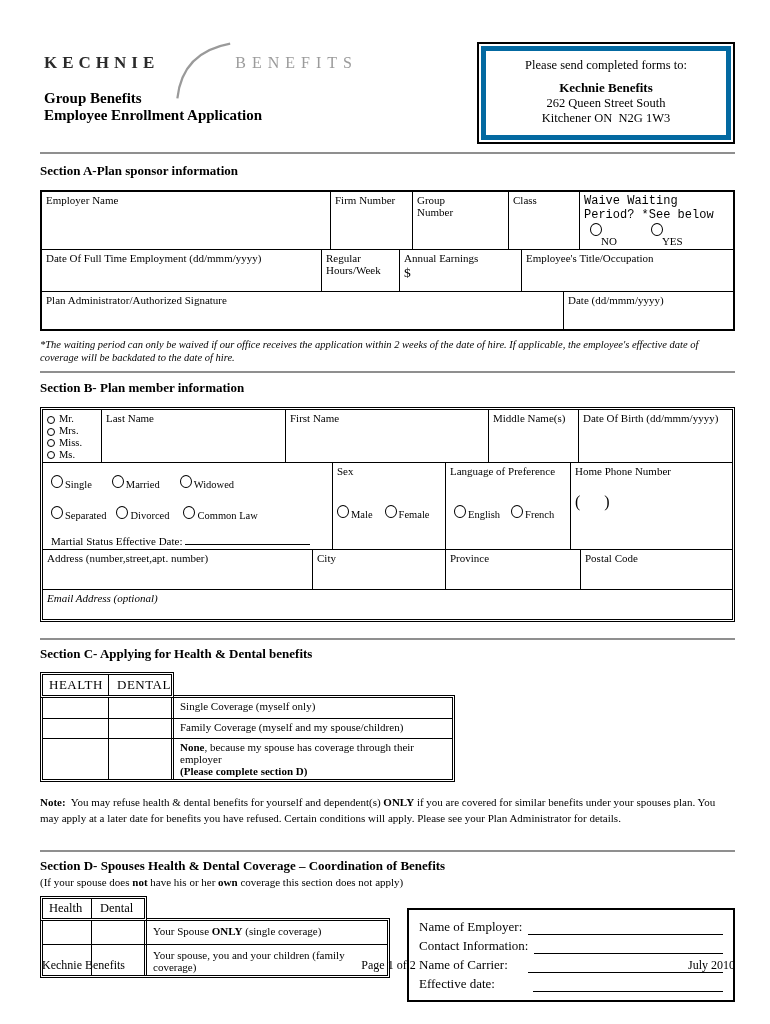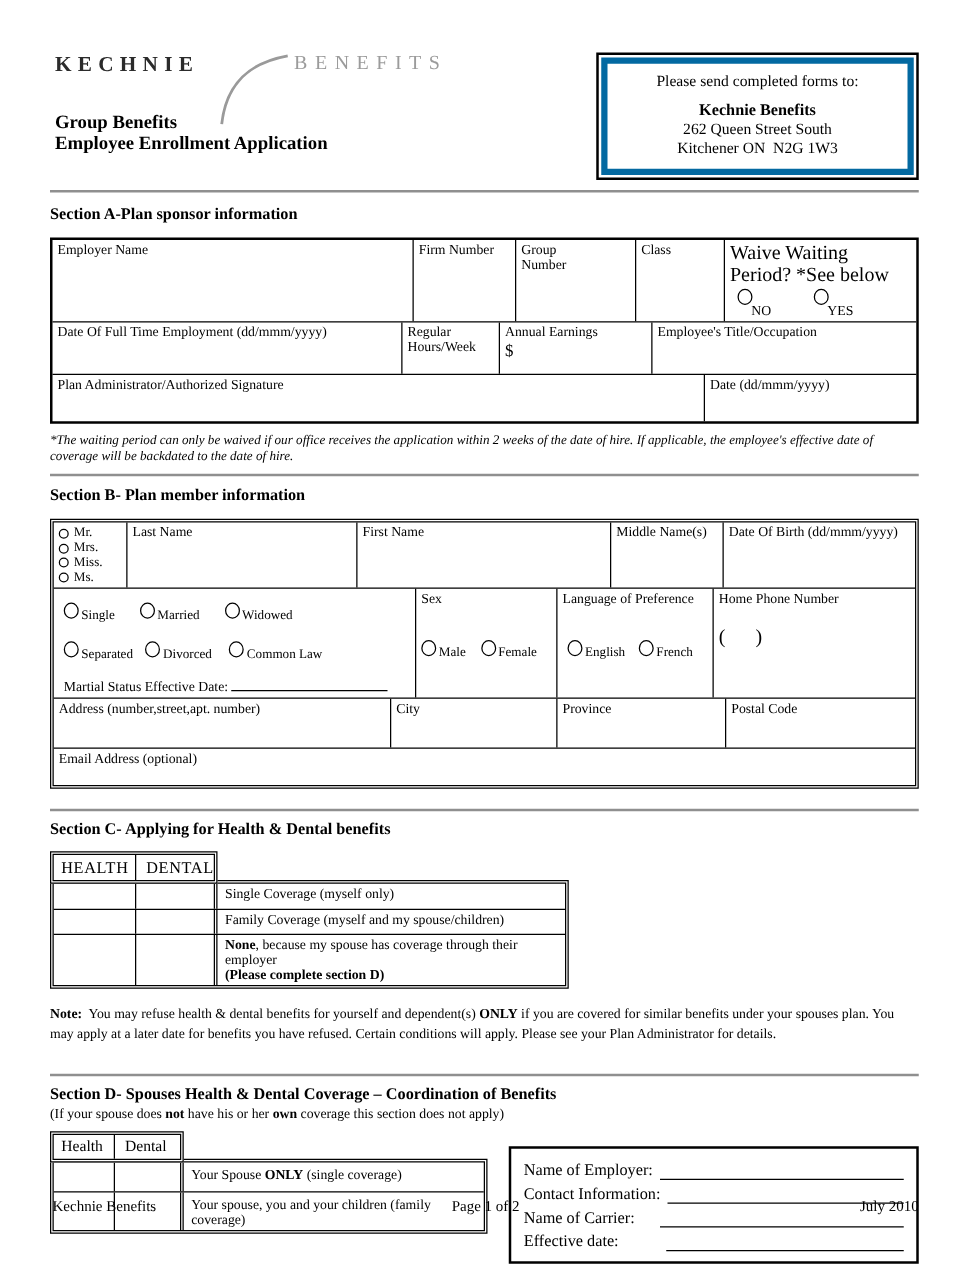--- a/index.html
+++ b/index.html
@@ -6,21 +6,21 @@
   html,body { background:#fff; }
   .page {
     position:relative; width:770px; height:1024px; margin:0 auto;
     background:#fff; color:#000; overflow:hidden;
     font-family:"Liberation Serif","DejaVu Serif",serif;
   }
   .content { position:absolute; left:40px; right:35px; top:0; }
 
   
   .hdr { display:flex; justify-content:space-between; margin-top:42px; }
-  .logo { display:flex; align-items:flex-start; height:42px; margin-left:4px;font-family:Liberation Serif, serif; }
+  .logo { display:flex; align-items:center; height:42px; margin-left:4px;font-family:Liberation Serif, serif; }
   .logo-k { font-size:17px; letter-spacing:5px; color:#2b2b2b; font-weight:600; }
   .logo-b { font-size:16px; letter-spacing:6px; color:#9b9b9b; }
   .swoosh { width:66px; height:60px; margin:0 2px -16px 8px; }
   .titles { margin-top:6px; margin-left:4px; }
   .titles div { font-size:15px; font-weight:bold; line-height:1.15; }
   .send-box { width:258px; border:2px solid #000; padding:2px; align-self:flex-start; }
   .send-inner { border:5px solid #0369a1; text-align:center; padding:7px 4px 9px; }
   .send-inner .l1 { font-size:12.5px; margin-bottom:7px; }
   .send-inner .l2 { font-size:13px; font-weight:bold; }
   .send-inner .l3,.send-inner .l4 { font-size:12.5px; }
@@ -128,21 +128,21 @@
       <div class="fcell" style="width:82px;">
         <span class="cl">Firm Number</span>
       </div>
       <div class="fcell" style="width:74px;">
         <span class="cl">Group Number</span>
       </div>
       <div class="fcell" style="width:71px;margin-left:22px;">
         <span class="cl">Class</span>
       </div>
       <div class="fcell" style="flex:1;">
-        <span class="cl" style="font-size:16px;">Waive Waiting Period? *See below</span>
+        <span class="cl" style="font-size:12px;font-family:Liberation Mono, monospace;">Waive Waiting Period? *See below</span>
         <span class="stack" style="margin-left:6px;margin-top:1px;justify-content:center;">
           <span class="radio"></span>
           <span class="rlab">NO</span>
         </span>
         <span class="stack">
           <span class="radio"></span>
           <span class="rlab">YES</span>
         </span>
       </div>
     </div>
@@ -244,21 +244,21 @@
         <span class="cl">City</span>
       </div>
       <div class="fcell" style="width:135px;">
         <span class="cl">Province</span>
       </div>
       <div class="fcell" style="flex:1;">
         <span class="cl">Postal Code</span>
       </div>
     </div>
 
-    <div class="frow" style="min-height:30px;">
+    <div class="frow" style="min-height:30px;font-style:italic;">
       <div class="fcell" style="flex:1;">
         <span class="cl">Email Address (optional)</span>
       </div>
     </div>
   </div>
 
   <hr class="rule" style="margin-top:16px;">
 
   <div class="sec-h" style="margin-top:6px;">Section C- Applying for Health &amp; Dental benefits</div>
 

